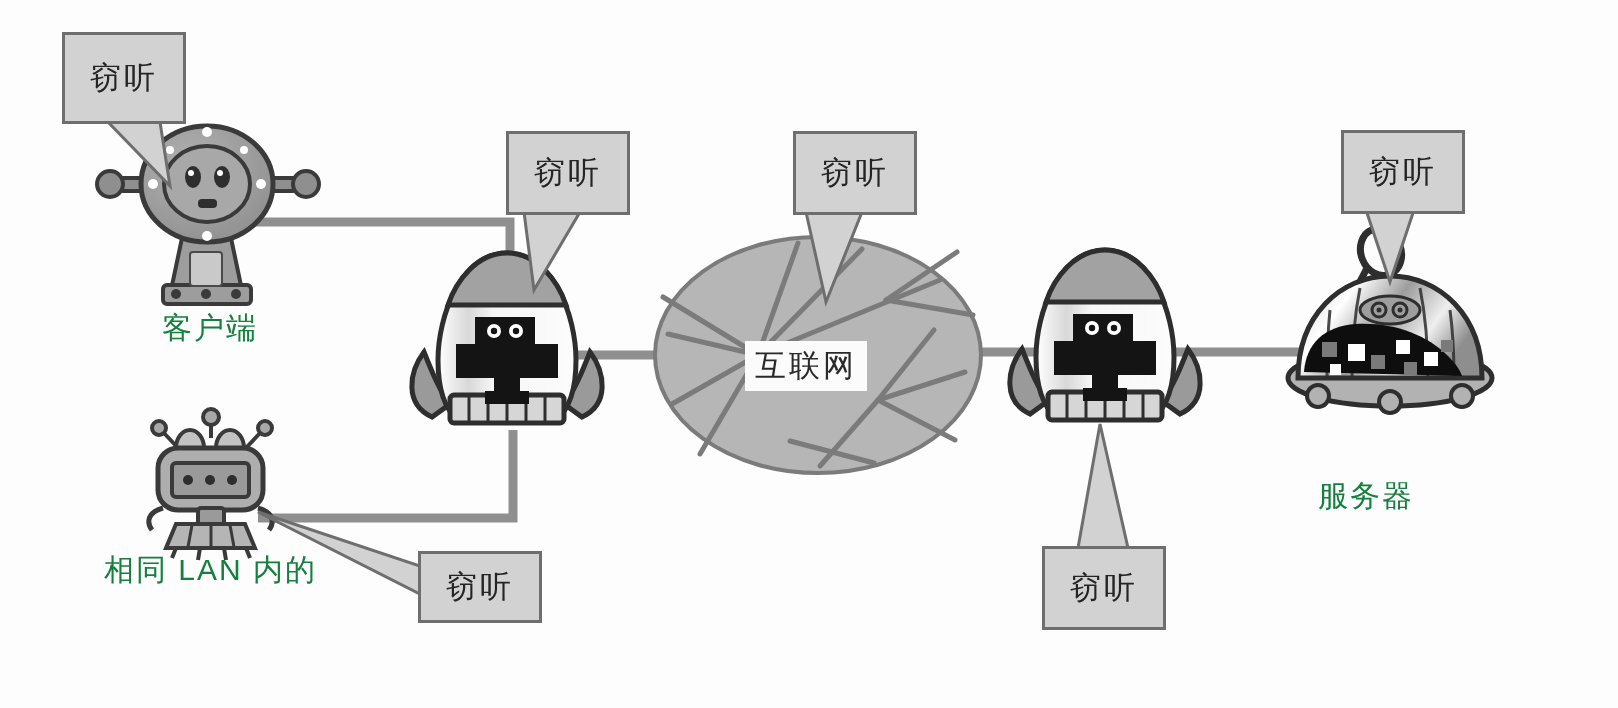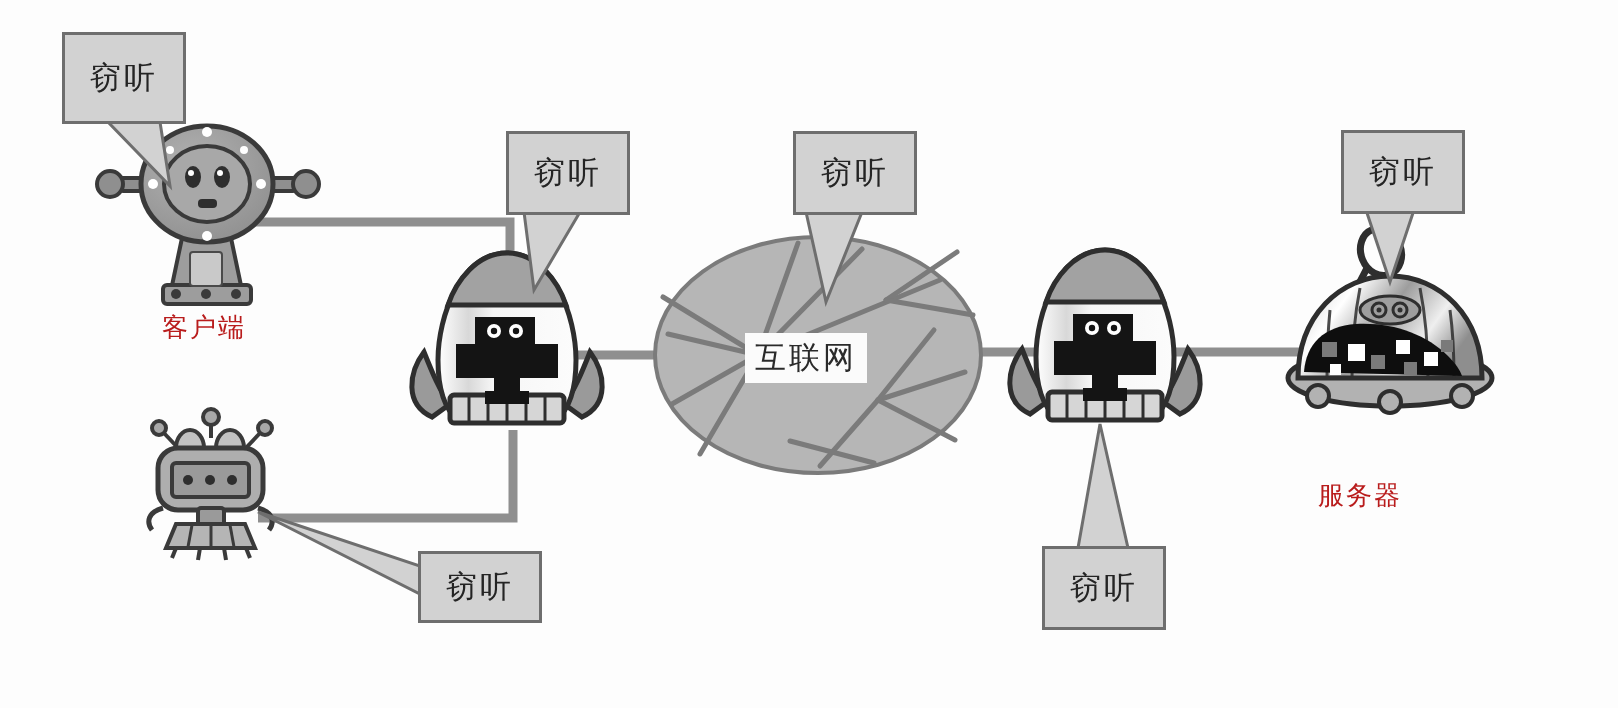--- a/index.html
+++ b/index.html
@@ -17,22 +17,22 @@
   }
   #diagram-svg {
     position: absolute;
     left: 0;
     top: 0;
     width: 1618px;
     height: 708px;
   }
   .node-label {
     position: absolute;
-    color: #b91c1c;
-    font-size: 26px;
+    color: #15803d;
+    font-size: 30px;
     line-height: 39px;
     letter-spacing: 2px;
     white-space: nowrap;
     text-align: right;
     font-family: "Liberation Sans", "DejaVu Sans", sans-serif;
   }
   .callout {
     position: absolute;
     background: #d2d2d2;
     border: 3px solid #6e6e6e;
@@ -47,20 +47,21 @@
   }
   .cloud-label {
     position: absolute;
     background: #fbfbfb;
     color: #2a2a2a;
     font-size: 31px;
     letter-spacing: 3px;
     padding: 4px 10px;
     white-space: nowrap;
     font-family: "Liberation Sans", "DejaVu Sans", sans-serif;
+    margin-top: 8px;
   }
 </style>
 </head>
 <body>
 
 <div id="stage">
 
   <svg id="diagram-svg" viewBox="0 0 1618 708">
     <defs>
       <linearGradient id="rocketBody" x1="0" y1="0" x2="1" y2="0">
@@ -293,17 +294,18 @@
 
   <div class="callout" style="left:418px; top:551px; width:124px; height:72px;">
     <span>窃听</span>
   </div>
 
   <div class="cloud-label" style="left:745px; top:333px;">互联网</div>
 
   <div class="node-label" style="left:162px; top:308px;">客户端</div>
 
   <div class="node-label" style="left:104px; top:550px;">
+    <div>相同 LAN 内的</div>
   </div>
 
   <div class="node-label" style="left:1318px; top:476px;">服务器</div>
 
 </div>
 
 </body></html>

